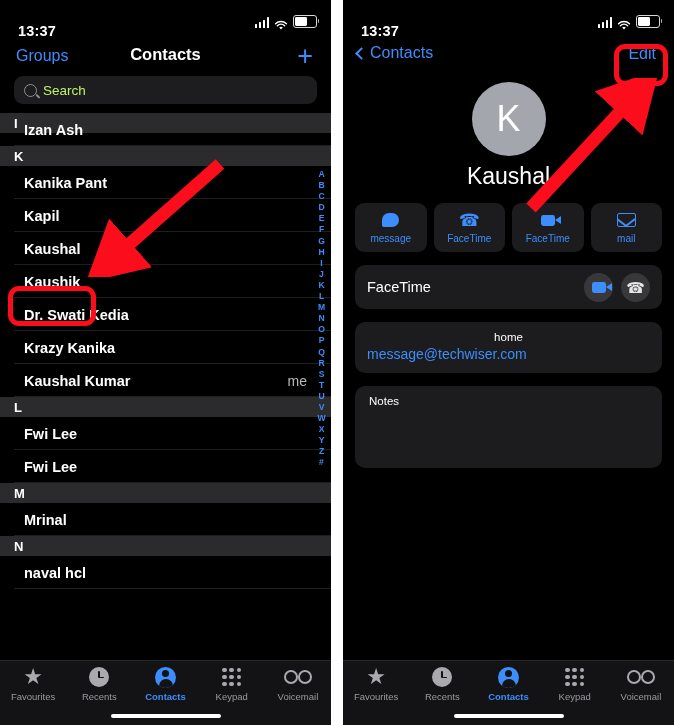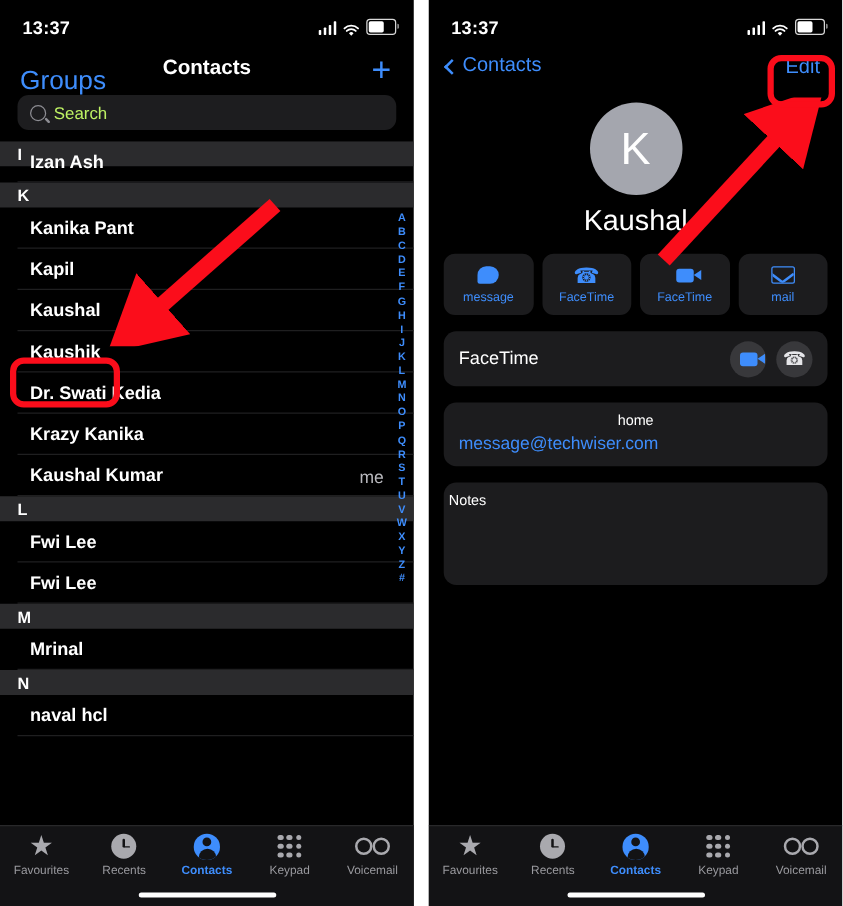--- a/index.html
+++ b/index.html
@@ -5,36 +5,36 @@
   html,body{margin:0;padding:0;background:#ffffff;}
   body{font-family:"Liberation Sans",sans-serif;-webkit-font-smoothing:antialiased;}
   .shot{position:relative;width:674px;height:725px;background:#ffffff;overflow:hidden;}
 
   .phone{position:absolute;top:0;height:725px;width:331px;background:#000;overflow:hidden;}
   .phone.left{left:0;}
   .phone.right{left:343px;width:331px;}
 
   
   .statusbar{position:relative;height:40px;}
-  .sb-time{position:absolute;left:18px;top:15px;color:#fff;font-size:14.5px;font-weight:bold;letter-spacing:.2px;}
+  .sb-time{position:absolute;left:18px;top:23px;color:#fff;font-size:14.5px;font-weight:bold;letter-spacing:.2px;}
   .sb-icons{position:absolute;right:14px;top:13px;display:flex;align-items:flex-end;gap:5px;height:15px;}
   .bars{display:flex;align-items:flex-end;gap:1.5px;height:11px;}
   .bars i{display:block;width:2.5px;background:#fff;border-radius:.6px;}
   .bars i:nth-child(1){height:4px;}
   .bars i:nth-child(2){height:6px;}
   .bars i:nth-child(3){height:8.5px;}
   .bars i:nth-child(4){height:11px;}
   .wifi{width:14px;height:11px;position:relative;}
   .batt{width:22px;height:11px;border:1.4px solid #d8d8d8;border-radius:3px;position:relative;}
   .batt::after{content:"";position:absolute;right:-3.4px;top:3px;width:1.8px;height:4px;background:#b9b9b9;border-radius:0 1px 1px 0;}
   .batt span{position:absolute;left:1px;top:1px;bottom:1px;width:55%;background:#fff;border-radius:1.4px;display:block;}
 
   
   .navbar{position:relative;height:34px;}
-  .nav-groups{position:absolute;left:16px;top:13px;color:#3e8dfc;font-size:21px;}
+  .nav-groups{position:absolute;left:16px;top:7px;color:#3e8dfc;font-size:16px;}
   .nav-title{position:absolute;left:0;right:0;top:5px;text-align:center;color:#fff;font-size:16.5px;font-weight:bold;}
   .nav-plus{position:absolute;right:18px;top:-1px;color:#3e8dfc;font-size:27px;font-weight:300;line-height:34px;}
 
   .searchwrap{padding:2px 14px 9px 14px;}
   .searchbar{height:28px;background:#1d1d1f;border-radius:9px;display:flex;align-items:center;padding:0 10px;gap:6px;}
   .search-ph{color:#bef264;font-size:13.5px;}
   .mag{width:11px;height:11px;border:1.6px solid #8d8d93;border-radius:50%;position:relative;flex:none;}
   .mag::after{content:"";position:absolute;width:1.6px;height:5px;background:#8d8d93;right:-2.4px;bottom:-3.6px;transform:rotate(-45deg);border-radius:1px;}
 
   
@@ -96,21 +96,21 @@
   .ftrow{height:44px;display:flex;align-items:center;padding:0 12px;}
   .ftrow .ftl{color:#fff;font-size:14.5px;}
   .ftbtns{margin-left:auto;display:flex;gap:8px;}
   .cbtn{width:29px;height:29px;border-radius:50%;background:#38383b;display:flex;align-items:center;justify-content:center;}
   .cbtn .phoneic{color:#e6e6e9;font-size:15px;}
 
   .emailcard{padding:9px 12px 11px;}
   .elabel{color:#fff;font-size:11.5px;text-align:center;}
   .evalue{color:#3e8dfc;font-size:14px;margin-top:3px;}
 
-  .notescard{height:73px;padding:9px 4px 0;}
+  .notescard{height:73px;padding:9px 14px 0;}
   .nlabel{color:#fff;font-size:11.5px;}
 
   .linkcard{padding:0 12px;}
   .link{height:33px;display:flex;align-items:center;color:#3e8dfc;font-size:14px;position:relative;}
   .link+.link::before{content:"";position:absolute;left:0;right:0;top:0;height:1px;background:#2b2b2e;}
 
   
   .ann{position:absolute;pointer-events:none;}
   .redbox{position:absolute;border:5px solid #fb0d1b;border-radius:11px;pointer-events:none;}
 </style>

